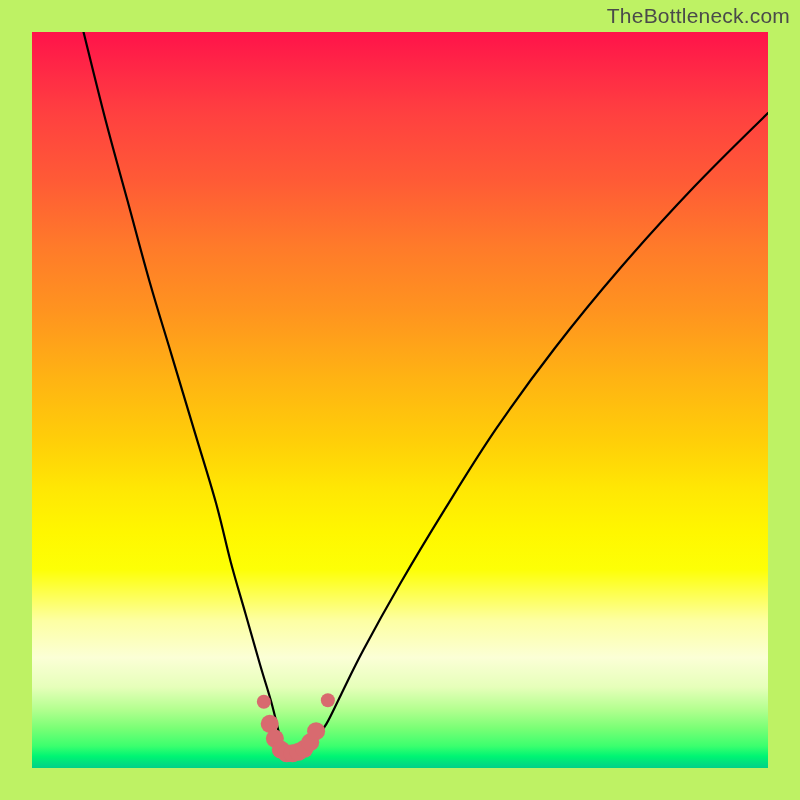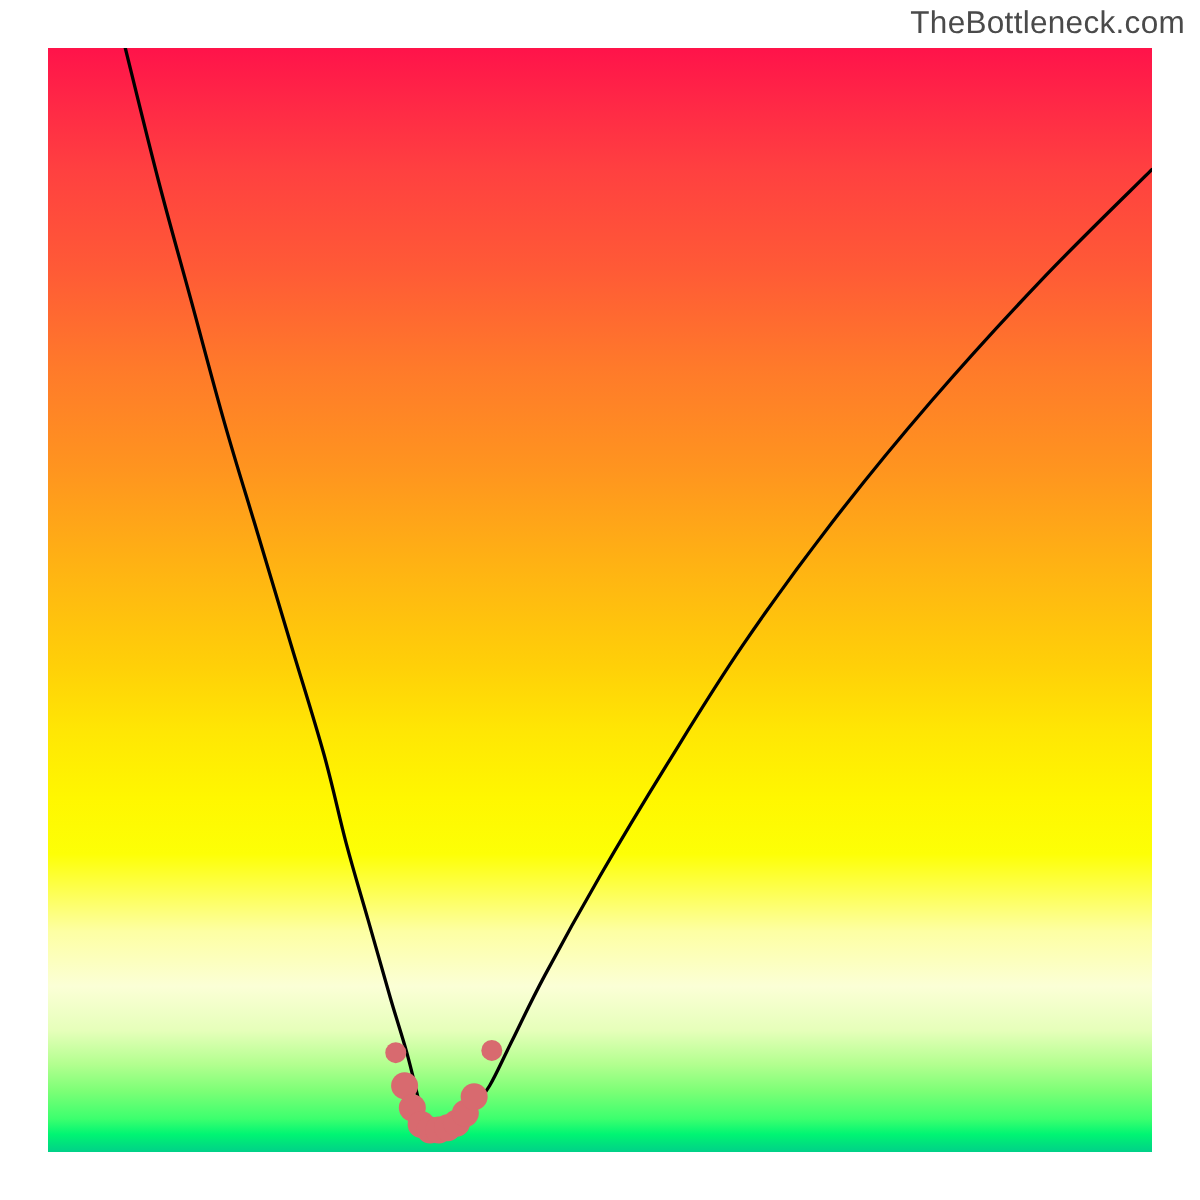--- a/index.html
+++ b/index.html
@@ -10,21 +10,21 @@
     overflow: hidden;
     background: #000;
     font-family: Arial, Helvetica, sans-serif;
   }
   .frame {
     position: absolute;
     top: 0;
     left: 0;
     width: 800px;
     height: 800px;
-    background: #ffffff;
+    background: #bef264;
   }
   .plot-area {
     position: absolute;
     top: 32px;
     left: 32px;
     width: 736px;
     height: 736px;
     overflow: hidden;
   }
   .gradient {

